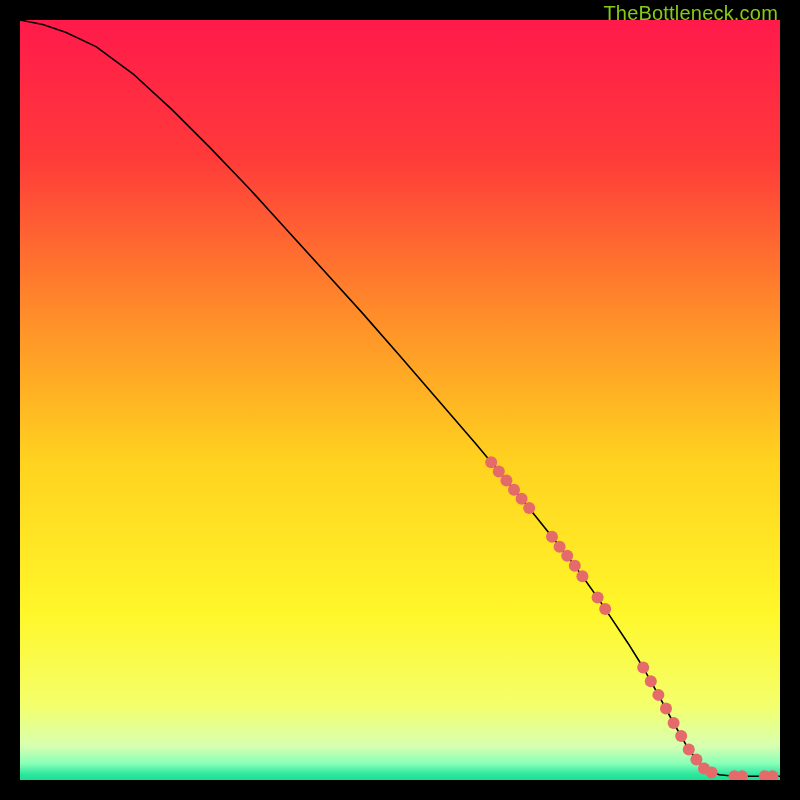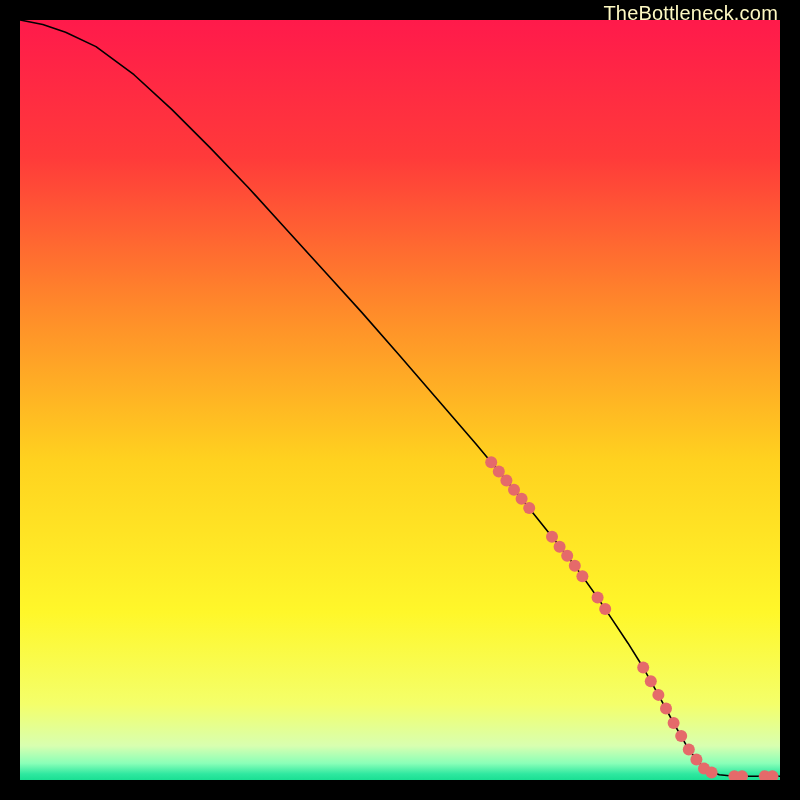--- a/index.html
+++ b/index.html
@@ -23,21 +23,21 @@
     top: 20px;
     width: 760px;
     height: 760px;
   }
   .watermark {
     position: absolute;
     top: 2px;
     right: 22px;
     font-size: 20px;
     font-weight: 400;
-    color: #fef9c3;
+    color: #84cc16;
     letter-spacing: 0.2px;
     user-select: none;
   }
 </style>
 </head>
 <body>
 
 <div class="frame">
 
   <svg class="plot" viewBox="0 0 760 760" width="760" height="760">

